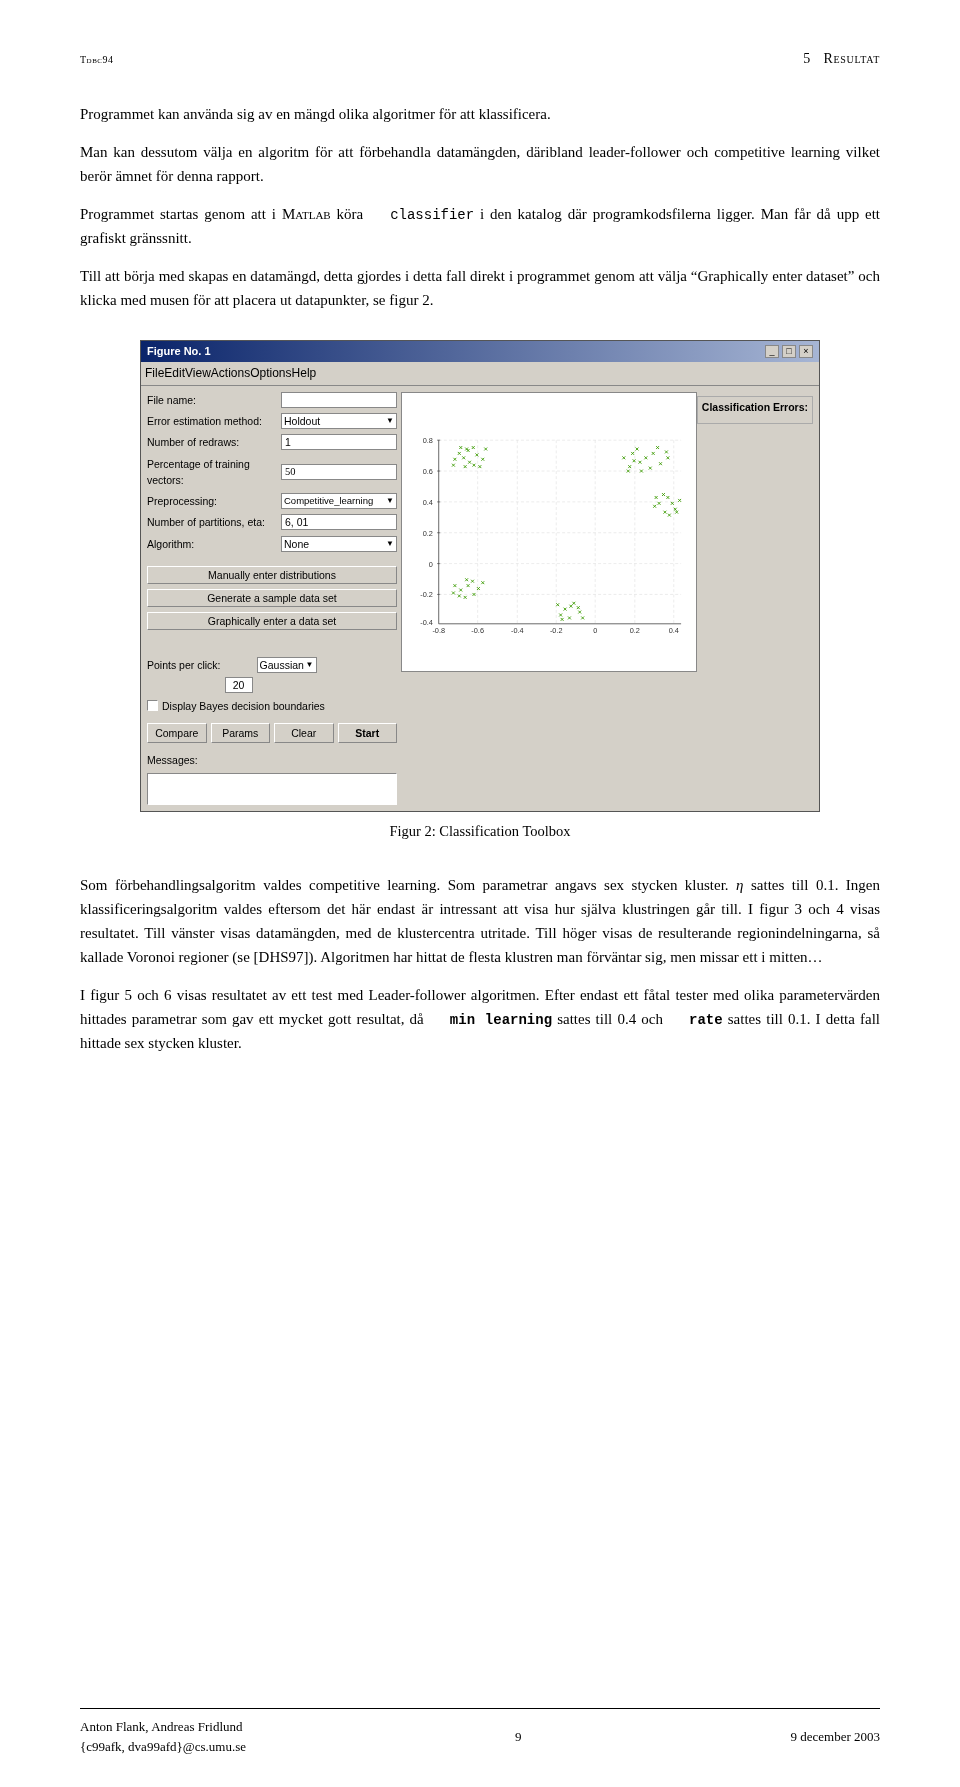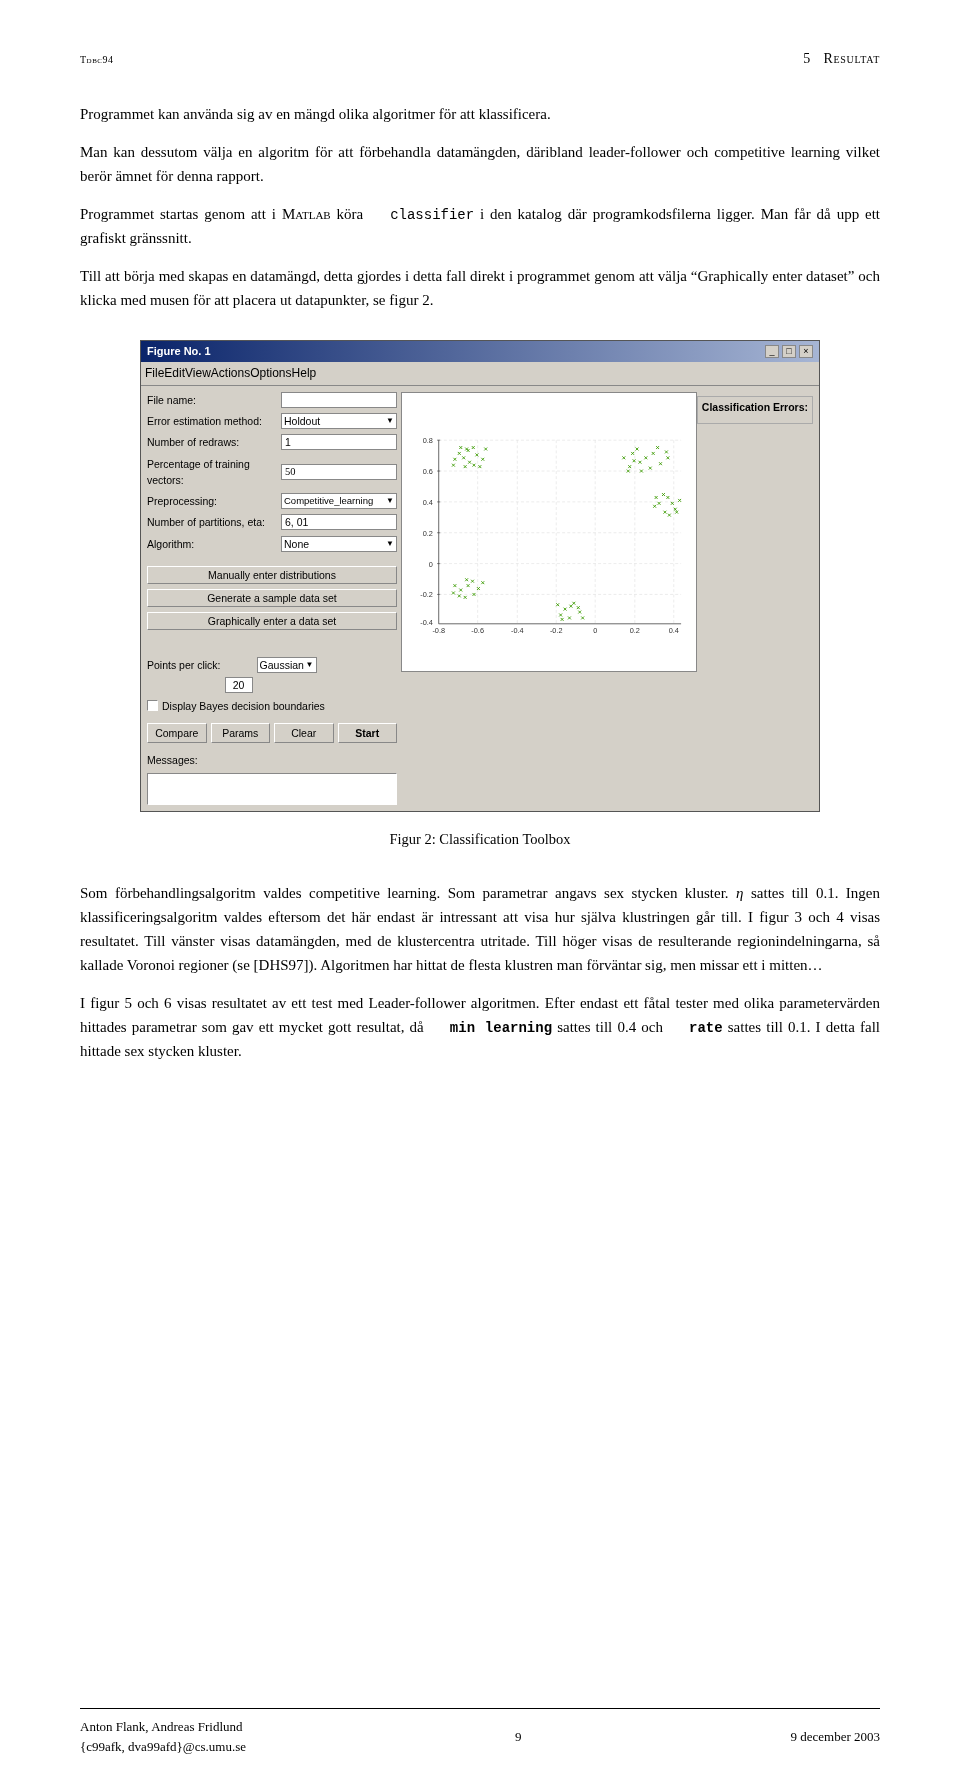--- a/index.html
+++ b/index.html
@@ -248,21 +248,21 @@
       background: #d4d0c8;
       padding: 2px 4px;
       border: 1px solid #aaa;
       height: 28px;
     }
 
     
     .figure-caption {
       font-size: 14.5px;
       text-align: left;
-      margin-top: 16px;
+      margin-top: 8px;
       margin-bottom: 18px;
     }
 
     
     .page-footer {
       position: absolute;
       bottom: 30px;
       left: 80px;
       right: 80px;
       display: flex;

